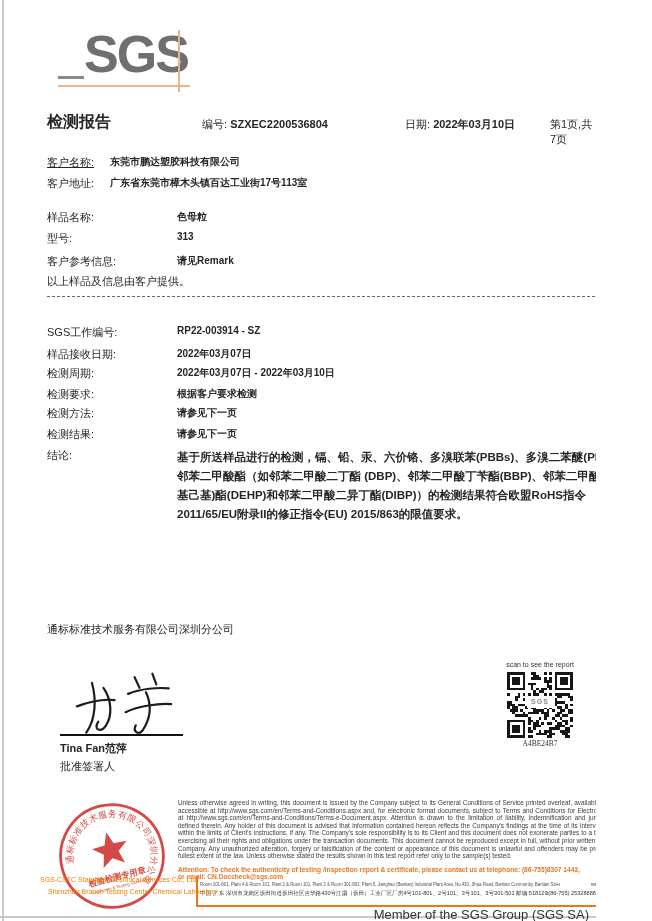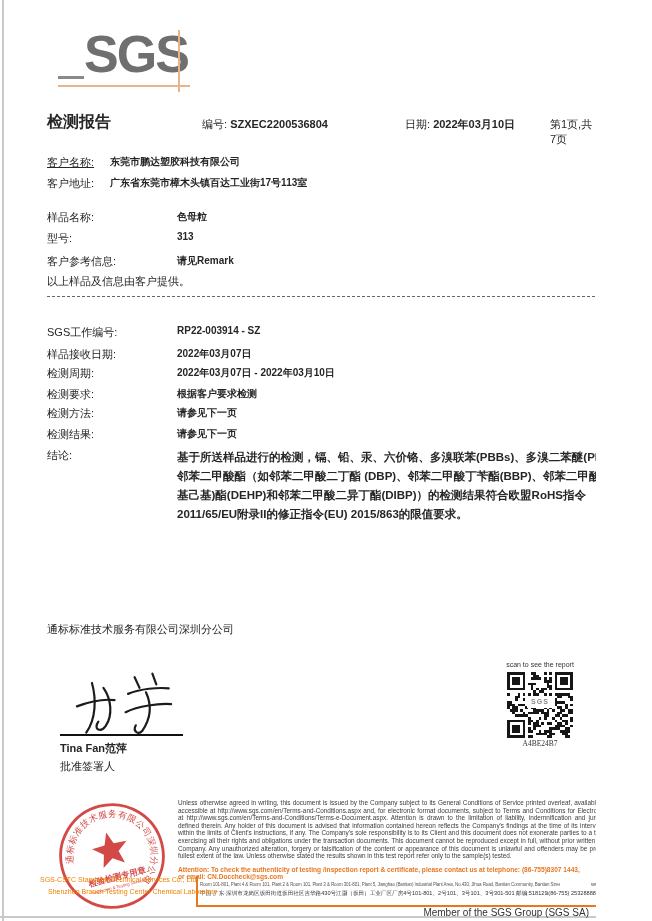--- a/index.html
+++ b/index.html
@@ -46,21 +46,21 @@
   .attention{left:178px;top:866px;width:465px;font-size:6.6px;line-height:7.4px;font-weight:bold;color:#e87722;}
   .addr-row{left:200px;width:446px;display:flex;justify-content:space-between;align-items:baseline;}
   .addr-en{top:881px;}
   .addr-cn{top:890px;}
   .addr-left-en{font-size:4.5px;color:#555;white-space:nowrap;overflow:hidden;max-width:360px;letter-spacing:-0.1px;}
   .addr-right-en{font-size:5.5px;color:#444;white-space:nowrap;}
   .addr-left-cn{font-size:5.6px;color:#333;white-space:nowrap;overflow:hidden;max-width:352px;}
   .addr-right-cn{font-size:5.6px;color:#333;white-space:nowrap;}
   .cropmark-v{left:196px;top:876px;width:2px;height:30px;background:#e87722;}
   .cropmark-h{left:196px;top:905px;width:452px;height:2px;background:#e87722;}
-  .member{right:7px;top:907px;font-size:10px;color:#333;text-align:center;}
+  .member{right:7px;top:907px;font-size:13px;color:#333;text-align:center;}
 </style>
 </head>
 <body>
 
 <div class="page">
 
   <div class="abs edge-left"></div>
   <div class="abs edge-bottom"></div>
 
   <div class="abs logo-text">SGS</div>

